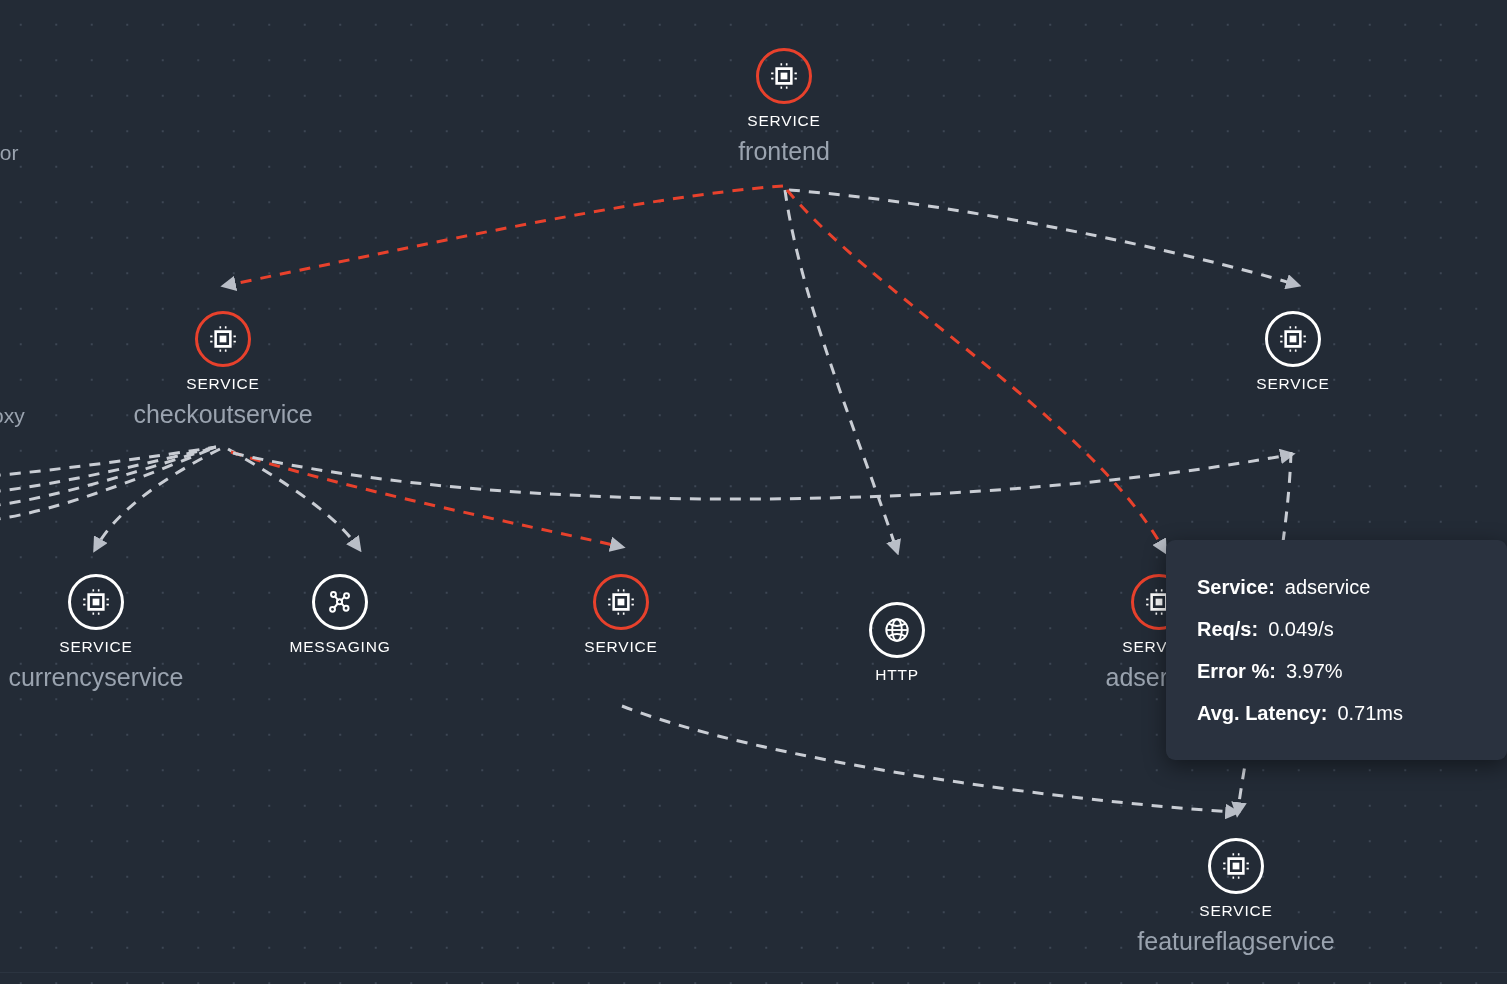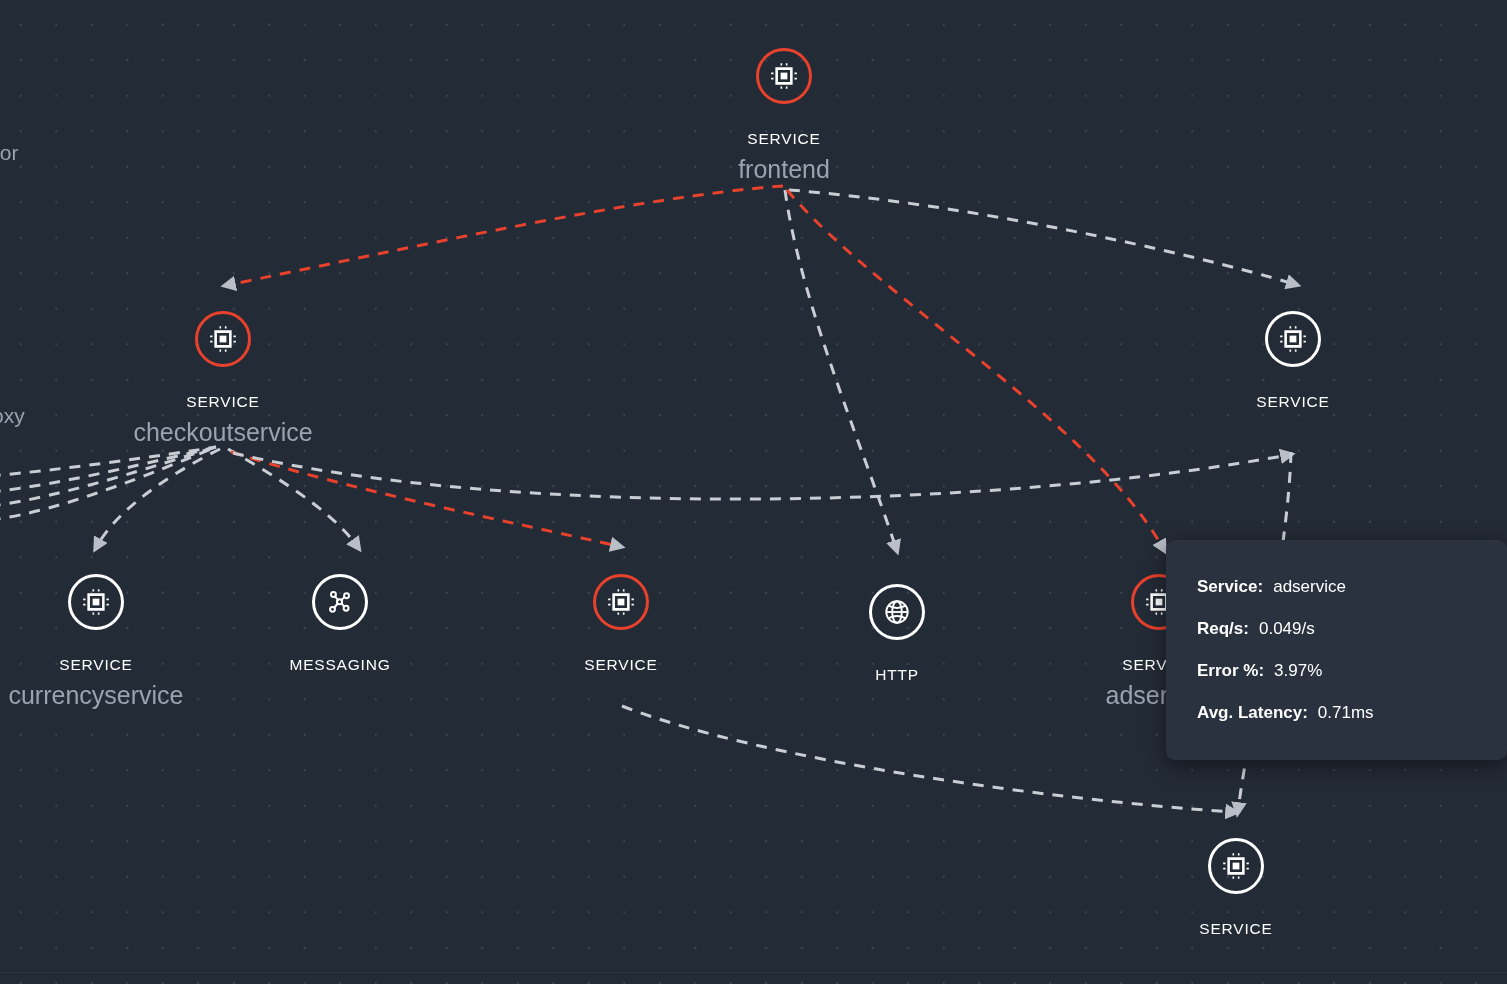--- a/index.html
+++ b/index.html
@@ -47,21 +47,21 @@
   }
   .node-circle.err {
     border-color: #e8412c;
   }
   .node-circle svg {
     width: 28px;
     height: 28px;
     display: block;
   }
   .node-type {
-    margin-top: 26px;
+    margin-top: 8px;
     font-size: 15.5px;
     letter-spacing: 0.8px;
     font-weight: 400;
     color: #ffffff;
   }
   .node-name {
     margin-top: 7px;
     font-size: 25px;
     font-weight: 400;
     color: #9aa3af;
@@ -82,21 +82,21 @@
     padding: 26px 0 26px 31px;
     box-sizing: border-box;
     background: #2a323f;
     border-radius: 9px;
     box-shadow: 0 6px 22px rgba(0,0,0,0.45);
     color: #ffffff;
   }
   .tip-row {
     display: flex;
     align-items: baseline;
-    font-size: 17px;
+    font-size: 20px;
     line-height: 42px;
     white-space: nowrap;
   }
   .tip-key {
     font-weight: 700;
     color: #ffffff;
   }
   .tip-val {
     font-weight: 400;
     color: #ffffff;
@@ -224,21 +224,21 @@
     <div class="node-circle err">
       <svg viewBox="0 0 24 24" fill="#ffffff">
         <path d="M9 1h1.4v2H9zM13.6 1H15v2h-1.4zM9 21h1.4v2H9zM13.6 21H15v2h-1.4zM1 9h2v1.4H1zM1 13.6h2V15H1zM21 9h2v1.4h-2zM21 13.6h2V15h-2z"></path>
         <path d="M4.6 4.6v14.8h14.8V4.6H4.6zm12.6 12.6H6.8V6.8h10.4v10.4z"></path>
         <path d="M9.1 9.1h5.8v5.8H9.1z"></path>
       </svg>
     </div>
     <div class="node-type">SERVICE</div>
   </div>
 
-  <div class="node" style="left:897px; top:584px;">
+  <div class="node" style="left:897px; top:602px;">
     <div class="node-circle">
       <svg viewBox="0 0 24 24" fill="none" stroke="#ffffff" stroke-width="1.6">
         <circle cx="12" cy="12" r="9.2"></circle>
         <ellipse cx="12" cy="12" rx="4.1" ry="9.2"></ellipse>
         <path d="M2.8 12h18.4"></path>
         <path d="M4.6 6.6c4.6 2.4 10.2 2.4 14.8 0"></path>
         <path d="M4.6 17.4c4.6-2.4 10.2-2.4 14.8 0"></path>
       </svg>
     </div>
     <div class="node-type">HTTP</div>
@@ -258,20 +258,21 @@
 
   <div class="node" style="left:1236px; top:838px;">
     <div class="node-circle">
       <svg viewBox="0 0 24 24" fill="#ffffff">
         <path d="M9 1h1.4v2H9zM13.6 1H15v2h-1.4zM9 21h1.4v2H9zM13.6 21H15v2h-1.4zM1 9h2v1.4H1zM1 13.6h2V15H1zM21 9h2v1.4h-2zM21 13.6h2V15h-2z"></path>
         <path d="M4.6 4.6v14.8h14.8V4.6H4.6zm12.6 12.6H6.8V6.8h10.4v10.4z"></path>
         <path d="M9.1 9.1h5.8v5.8H9.1z"></path>
       </svg>
     </div>
     <div class="node-type">SERVICE</div>
+    <div class="node-name">featureflagservice</div>
   </div>
 
   <div id="tooltip">
     <div class="tip-row">
       <span class="tip-key">Service:</span>
       <span class="tip-val">adservice</span>
     </div>
     <div class="tip-row">
       <span class="tip-key">Req/s:</span>
       <span class="tip-val">0.049/s</span>

